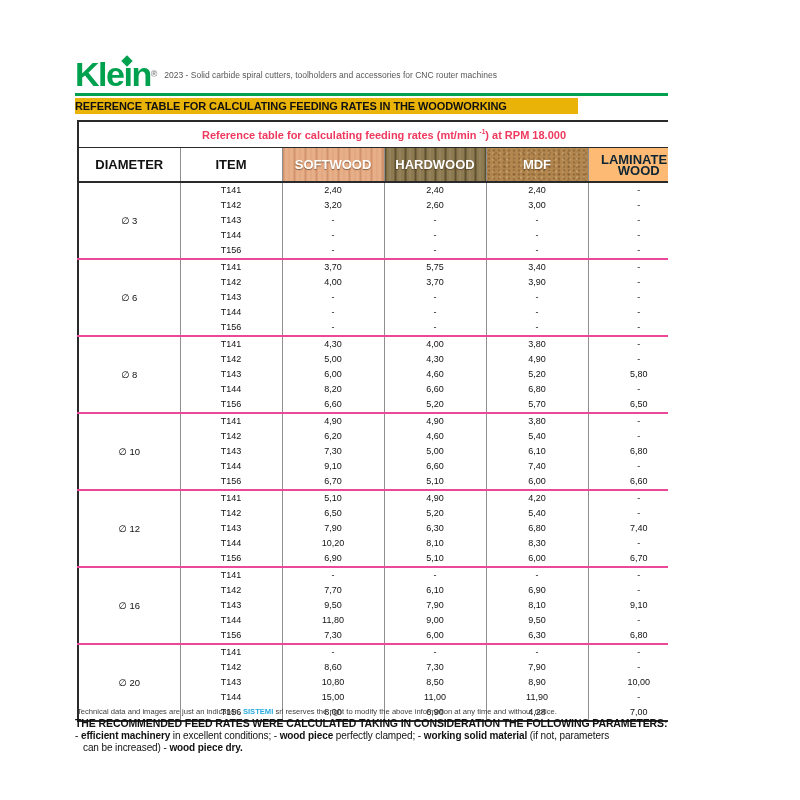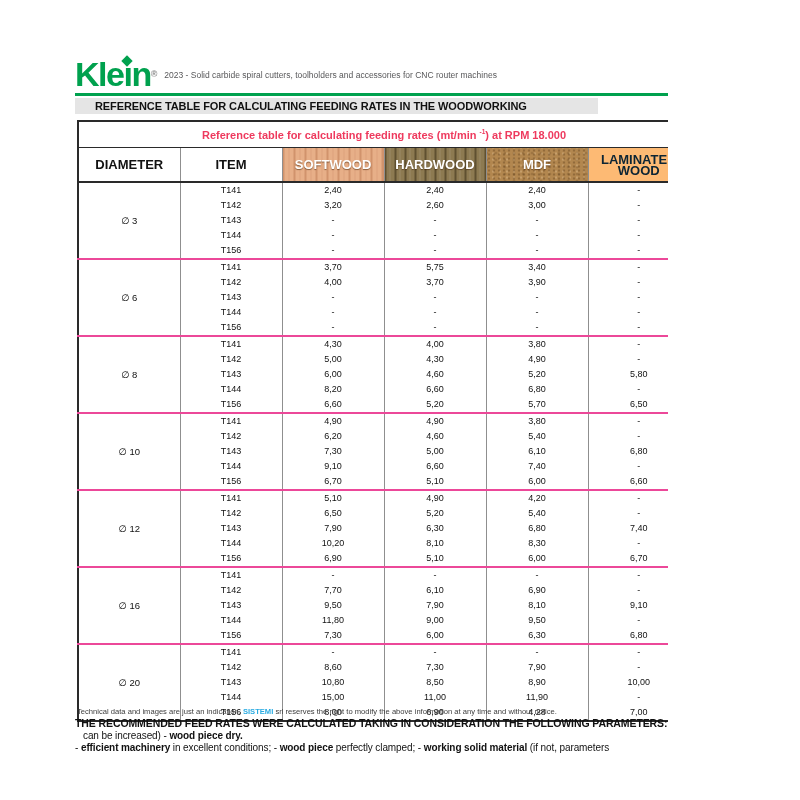--- a/index.html
+++ b/index.html
@@ -9,22 +9,22 @@
   
   .logo-row{position:absolute;left:75px;top:56px;display:flex;align-items:flex-end;gap:7px;}
   .logo{position:relative;color:#00a14e;font-weight:bold;font-size:34px;line-height:36px;
         letter-spacing:-1.5px;white-space:nowrap;}
   .logo-i{position:relative;display:inline-block;}
   .logo-i::before{content:"";position:absolute;left:50%;top:1px;width:8px;height:8px;
         background:#00a14e;transform:translateX(-50%) rotate(45deg);}
   .reg{font-size:9px;color:#8a8a8a;vertical-align:top;letter-spacing:0;}
   .tagline{font-size:8.5px;color:#58585a;margin-bottom:12px;white-space:nowrap;}
   .green-rule{position:absolute;left:75px;top:93px;width:648px;height:3px;background:#00a14e;}
-  .banner{position:absolute;left:75px;top:98px;width:503px;height:16px;background:#e5e5e5;
-        color:#111;font-weight:bold;font-size:11px;line-height:16px;padding-left:20px;
+  .banner{position:absolute;left:75px;top:98px;width:503px;height:16px;background:#eab308;
+        color:#111;font-weight:bold;font-size:11px;line-height:16px;padding-left:0;
         letter-spacing:-0.1px;white-space:nowrap;}
 
   
   .tbl-wrap{position:absolute;left:77px;top:120px;width:613px;}
   table{border-collapse:collapse;width:613px;table-layout:fixed;border:2px solid #2a2a2a;}
   col{width:102px;}
   td,th{border-left:1px solid #8f8f8f;padding:0;text-align:center;vertical-align:middle;}
   .title-row td{border-left:none;border-bottom:1px solid #2a2a2a;height:25px;
         color:#ee3a5e;font-weight:bold;font-size:11px;}
   .title-row sup{font-size:6.5px;vertical-align:super;}
@@ -349,18 +349,18 @@
           </tr>
         </tbody>
     </table>
   </div>
 
   <div class="footnote"><span>Technical data and images are just an indication. </span><span class="brand">SISTEMI</span><span> srl reserves the right to modify the above information at any time and without notice.</span></div>
 
   <div class="params">
     <div class="heading">THE RECOMMENDED FEED RATES WERE CALCULATED TAKING IN CONSIDERATION THE FOLLOWING PARAMETERS:</div>
     <div>
+        <div class="param-line"><span>- </span><span class="b">efficient machinery</span><span> in excellent conditions; - </span><span class="b">wood piece</span><span> perfectly clamped; - </span><span class="b">working solid material</span><span> (if not, parameters</span></div>
         <div class="param-line indent"><span>can be increased) - </span><span class="b">wood piece dry.</span></div>
-        <div class="param-line"><span>- </span><span class="b">efficient machinery</span><span> in excellent conditions; - </span><span class="b">wood piece</span><span> perfectly clamped; - </span><span class="b">working solid material</span><span> (if not, parameters</span></div>
       </div>
   </div>
 
 </div>
 
 </body></html>

